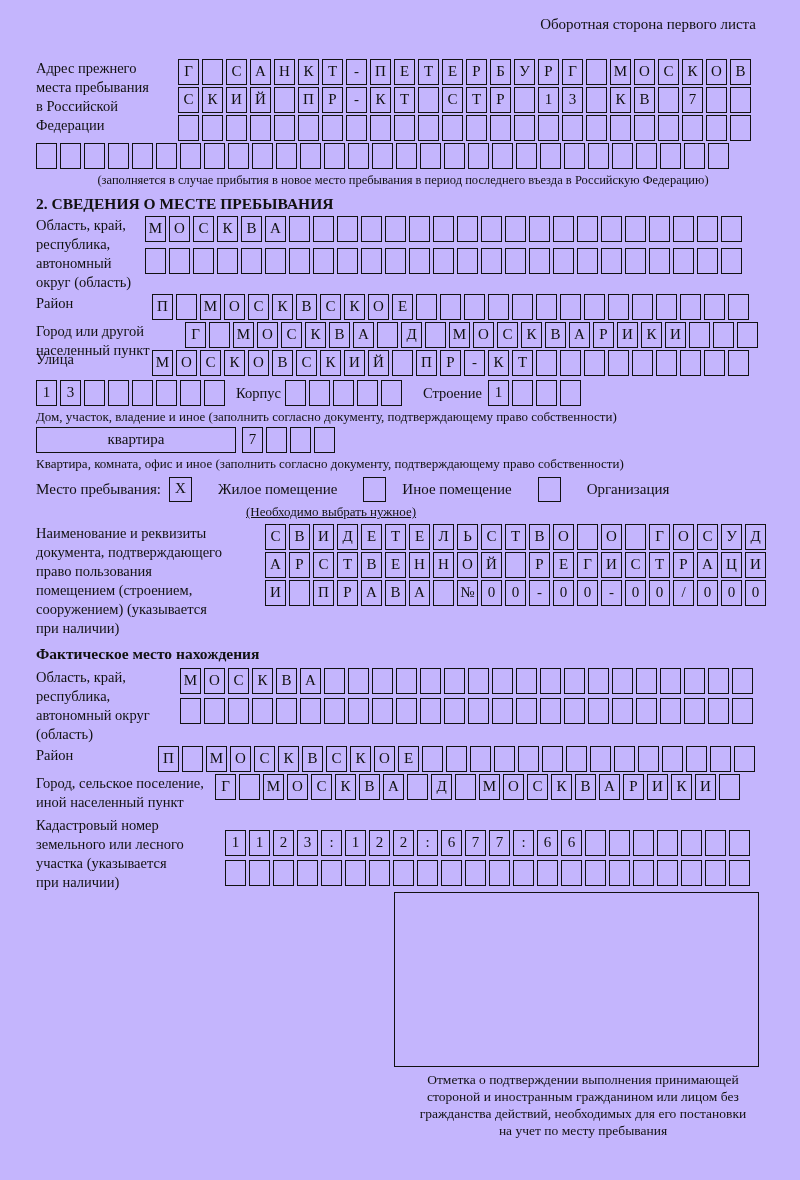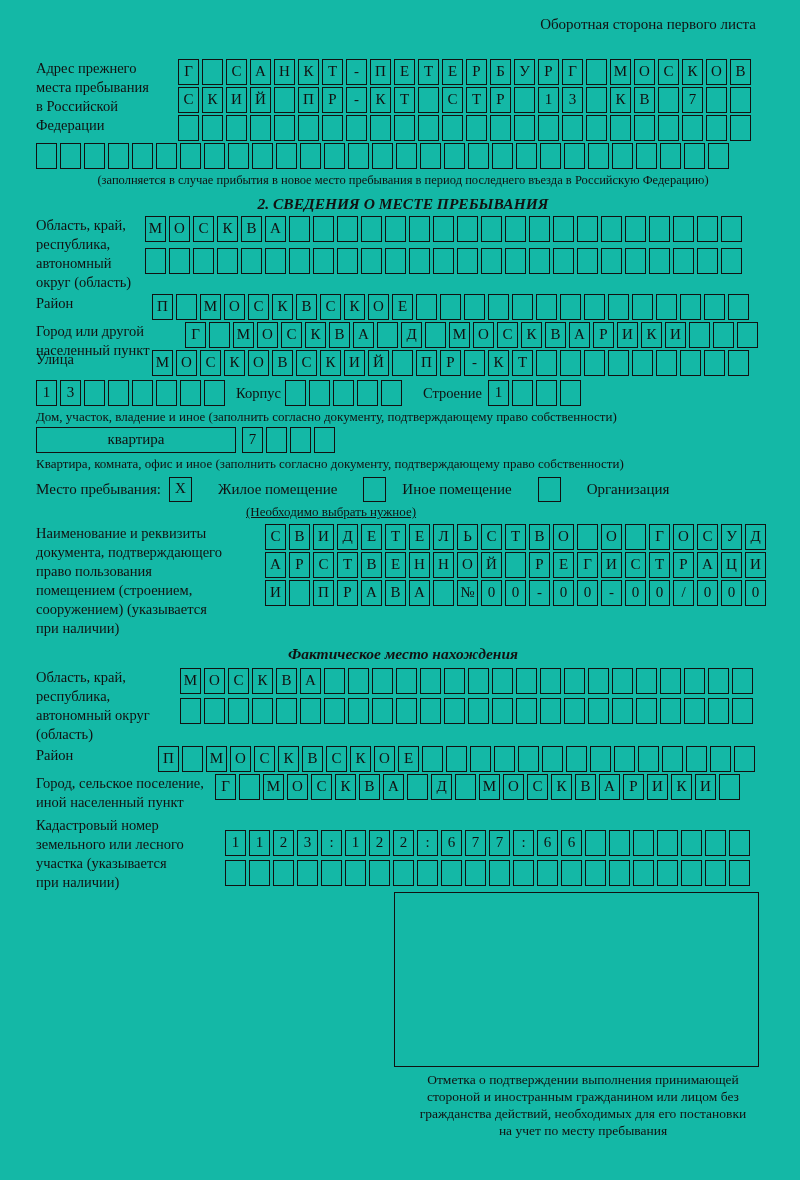--- a/index.html
+++ b/index.html
@@ -1,35 +1,35 @@
 <!DOCTYPE html>
 <html><head>
 <meta charset="utf-8">
 <style>
   html,body{margin:0;padding:0;background:#fff;}
   .page{
     position:relative;width:800px;height:1180px;box-sizing:border-box;
-    padding:16px 30px 0 36px;overflow:hidden;background:#14b8a6;color:#111;
+    padding:16px 30px 0 36px;overflow:hidden;background:#c4b5fd;color:#111;
     font-family:"Liberation Serif", serif;
   }
   .hdr{text-align:right;font-size:15px;padding-right:14px;}
   .row{display:flex;align-items:flex-start;margin-top:2px;}
   .label{font-size:14.5px;line-height:19px;white-space:pre-line;flex-shrink:0;}
   .label.overflow{height:26px;overflow:visible;}
   .cellrows{display:flex;flex-direction:column;}
   .cells{display:flex;flex-wrap:nowrap;}
   .cell{
     box-sizing:border-box;width:21px;height:26px;border:1.5px solid #111;
     margin-right:3px;font-size:15px;line-height:22px;text-align:center;
     display:inline-block;flex-shrink:0;overflow:hidden;
   }
   .gap2{margin-top:2px;} .gap4{margin-top:4px;} .gap6{margin-top:6px;}
   .caption{font-size:13px;line-height:16px;margin-top:3px;}
   .caption.center{text-align:center;font-size:12.5px;}
-  .sect-title{text-align:center;font-weight:bold;font-size:15.5px;margin-top:6px;line-height:20px;font-style:italic;}
+  .sect-title{text-align:left;font-weight:bold;font-size:15.5px;margin-top:6px;line-height:20px;}
   .widebox{
     box-sizing:border-box;height:26px;border:1.5px solid #111;text-align:center;
     font-size:15px;line-height:22px;flex-shrink:0;
   }
   .inline-lbl{font-size:14.5px;line-height:26px;white-space:nowrap;flex-shrink:0;}
   .checkbox{
     box-sizing:border-box;width:23px;height:25px;border:1.5px solid #111;
     text-align:center;font-size:15px;line-height:21px;display:inline-block;flex-shrink:0;
   }
   .stayrow{display:flex;align-items:center;margin-top:5px;font-size:15px;}

